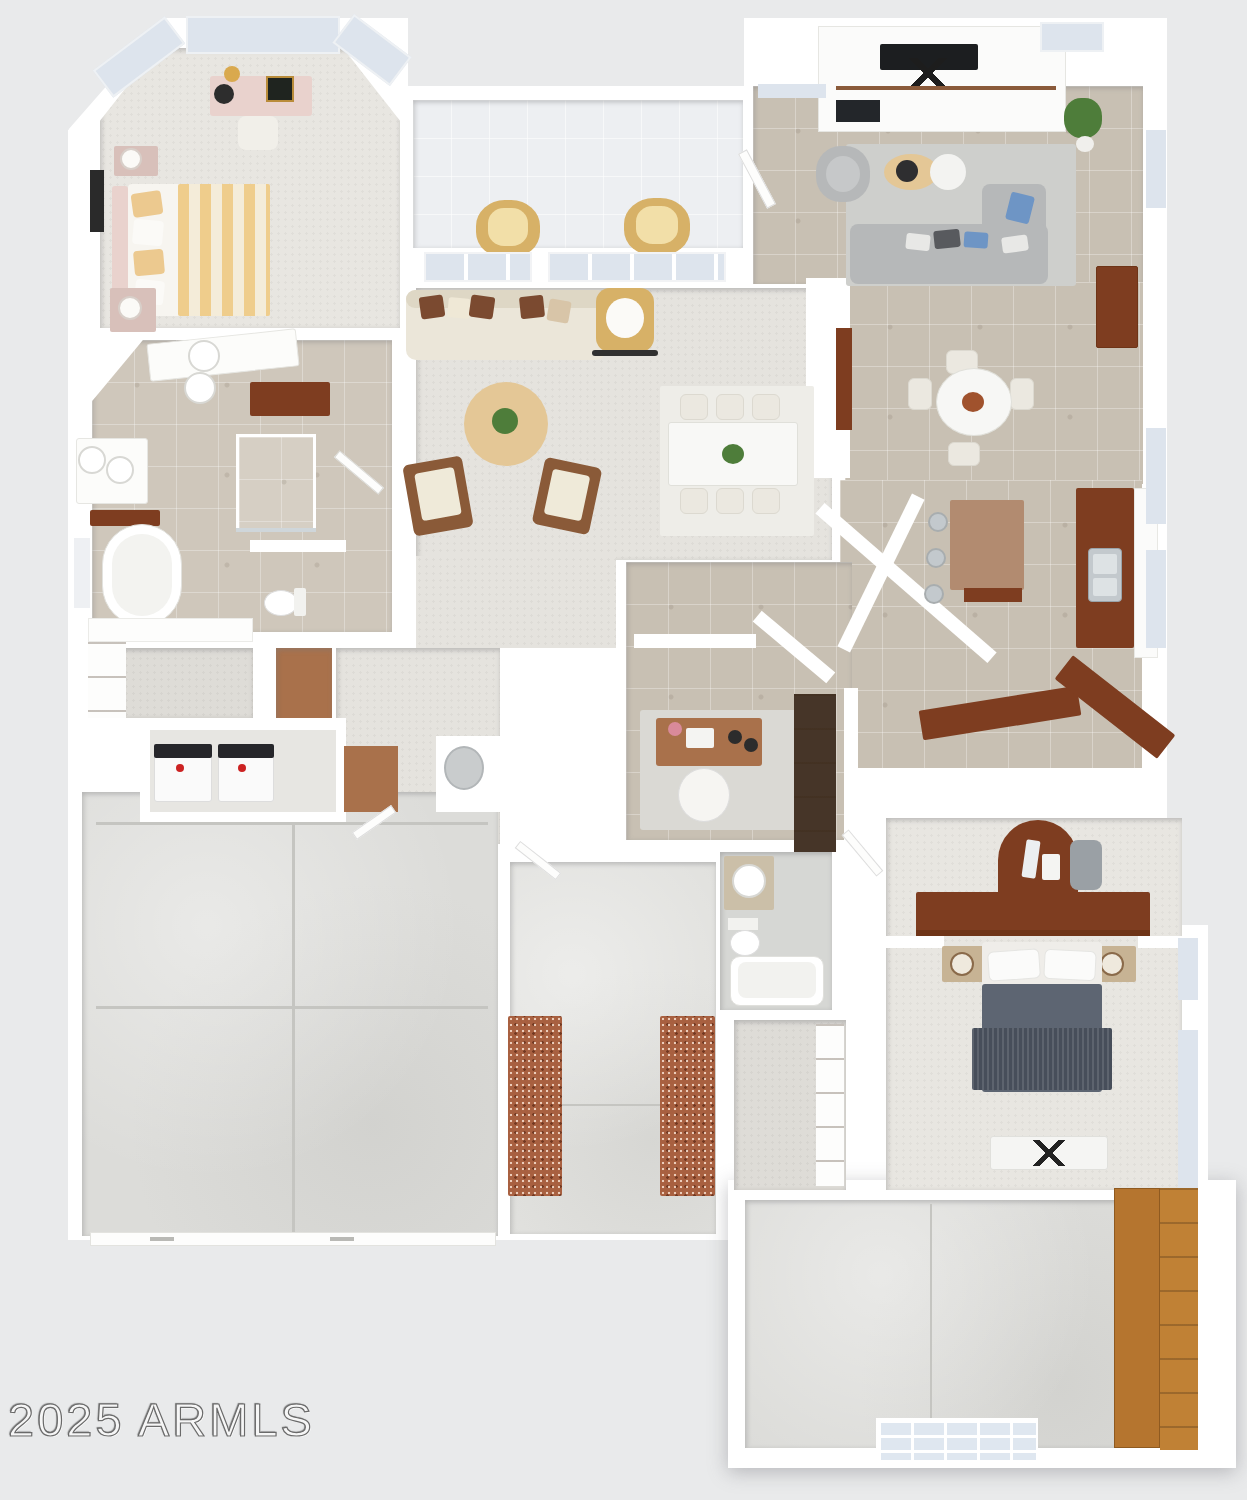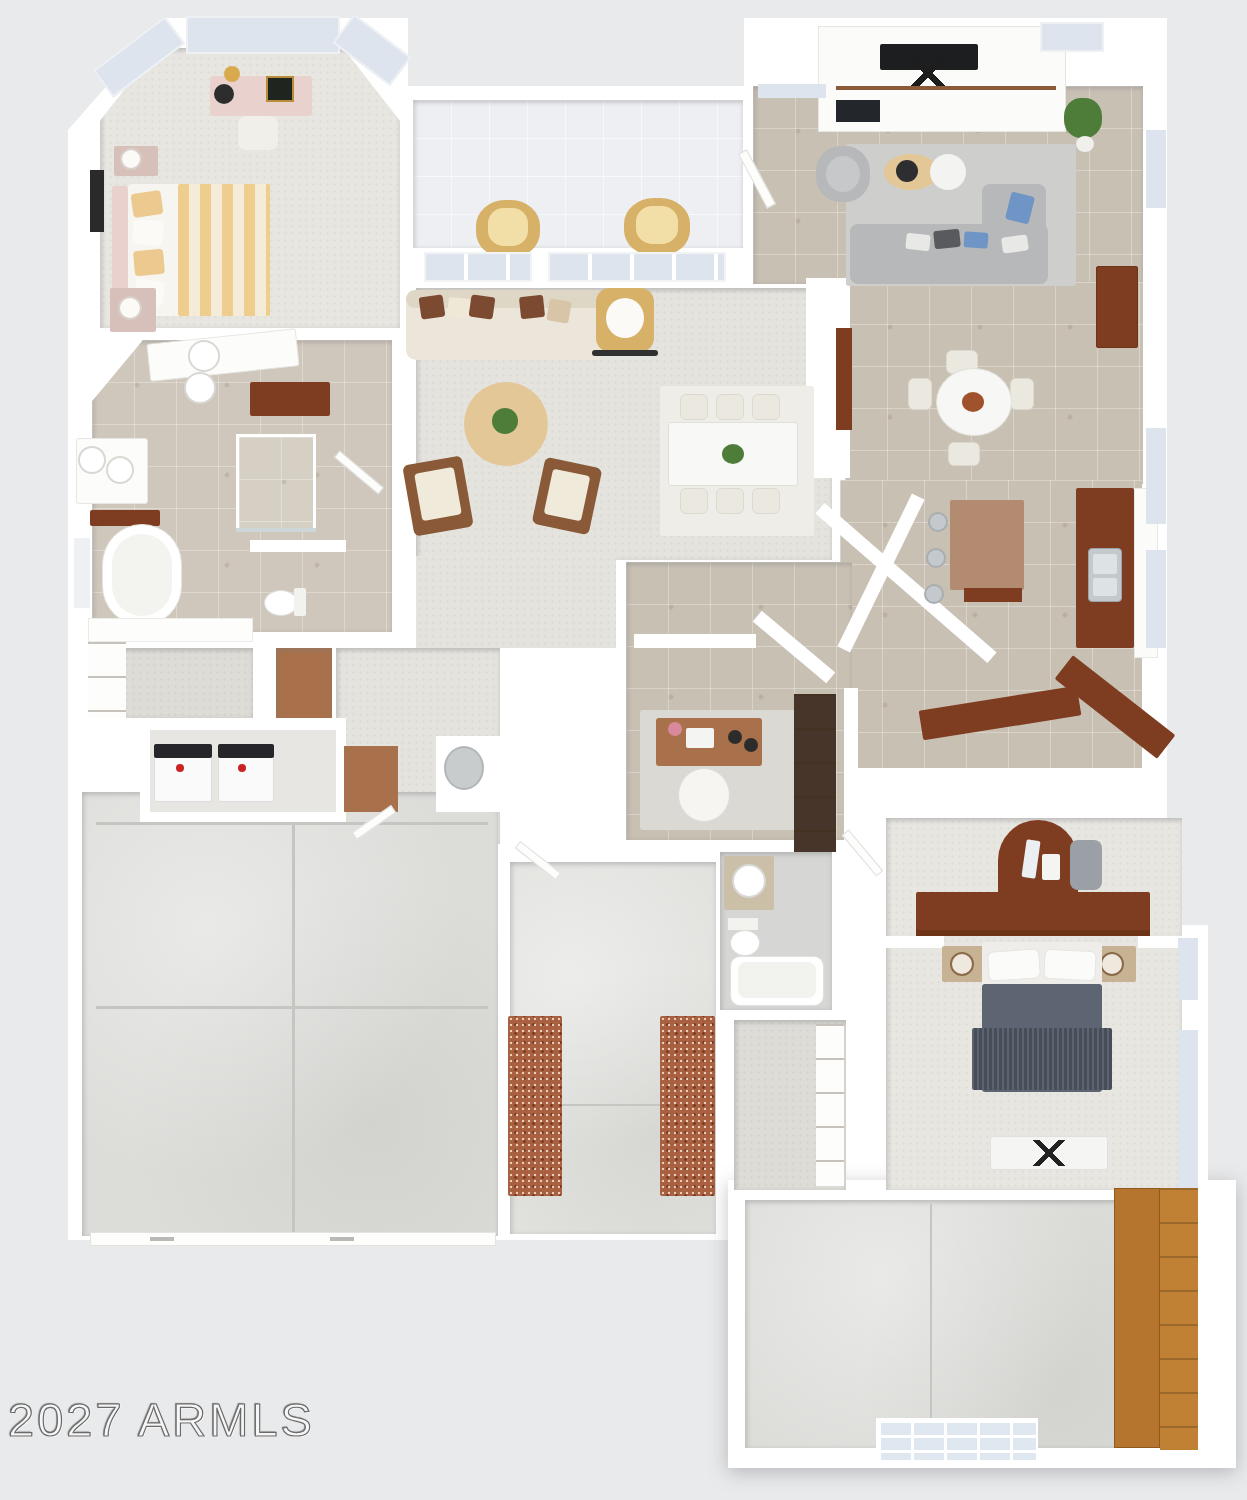--- a/index.html
+++ b/index.html
@@ -271,13 +271,13 @@
     <div class="shape" style="left: 1146px; top: 428px; width: 20px; height: 96px; background-color: rgb(221, 228, 237);"></div>
     <div class="shape" style="left: 1146px; top: 550px; width: 20px; height: 98px; background-color: rgb(221, 228, 237);"></div>
     <div class="shape" style="left: 1178px; top: 938px; width: 20px; height: 62px; background-color: rgb(221, 228, 237);"></div>
     <div class="shape" style="left: 1178px; top: 1030px; width: 20px; height: 158px; background-color: rgb(221, 228, 237);"></div>
     <div class="shape" style="left: 74px; top: 538px; width: 16px; height: 70px; background-color: rgb(238, 240, 243);"></div>
     <div class="shape" style="left: 752px; top: 148px; width: 10px; height: 62px; background-color: rgb(253, 253, 252); transform: rotate(-28deg); border: 1px solid rgb(221, 221, 221);"></div>
     <div class="shape" style="left: 512px; top: 856px; width: 52px; height: 9px; background-color: rgb(253, 253, 252); transform: rotate(38deg); border: 1px solid rgb(221, 221, 221);"></div>
     <div class="shape" style="left: 858px; top: 826px; width: 9px; height: 54px; background-color: rgb(253, 253, 252); transform: rotate(-40deg); border: 1px solid rgb(221, 221, 221);"></div>
     <div class="shape" style="left: 350px; top: 818px; width: 48px; height: 9px; background-color: rgb(253, 253, 252); transform: rotate(-35deg); border: 1px solid rgb(221, 221, 221);"></div>
   </div>
-<div class="watermark">2027 ARMLS</div>
+<div class="watermark">2025 ARMLS</div>
 
 </body></html>

